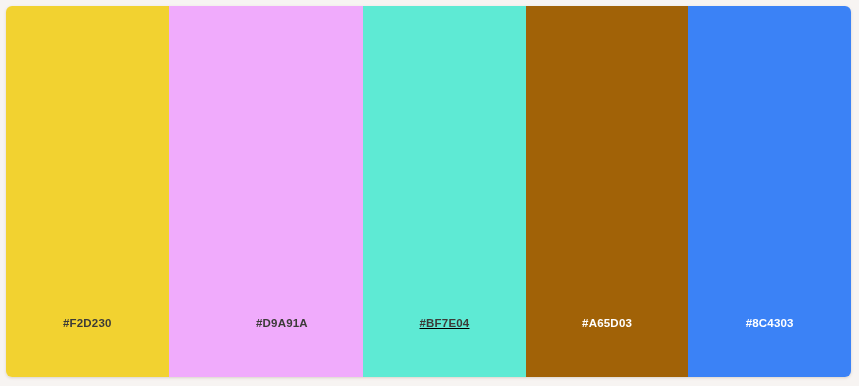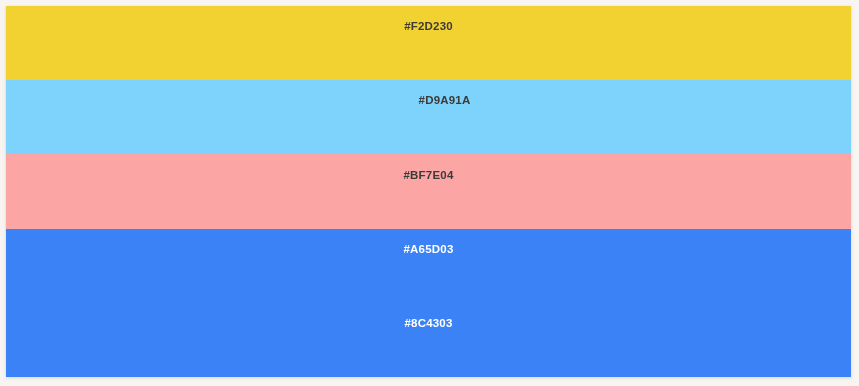--- a/index.html
+++ b/index.html
@@ -15,22 +15,22 @@
     overflow: hidden;
   }
 
   #palette-panel {
     position: absolute;
     left: 6px;
     top: 6px;
     width: 845px;
     height: 371px;
     display: flex;
-    flex-direction: column;
-    border-radius: 0;
+    flex-direction: row;
+    border-radius: 6px;
     overflow: hidden;
     box-shadow: 0 1px 3px rgba(120, 100, 70, 0.22);
   }
 
   .swatch {
     flex: 1 1 0;
     position: relative;
     display: flex;
     align-items: flex-end;
     justify-content: center;
@@ -58,29 +58,29 @@
 </style>
 </head>
 <body style="background-color: rgb(247, 244, 242);">
 
 <div id="palette-panel">
 
   <div class="swatch" style="background-color: rgb(242, 210, 48);">
     <span class="swatch-label label-dark">#F2D230</span>
   </div>
 
-  <div class="swatch" style="background-color: #7dd3fc; padding-left: 32px;">
+  <div class="swatch" style="background-color: #f0abfc; padding-left: 32px;">
     <span class="swatch-label label-dark">#D9A91A</span>
   </div>
 
-  <div class="swatch" style="background-color: #fca5a5;">
+  <div class="swatch" style="background-color: #5eead4; text-decoration: underline;">
     <span class="swatch-label label-dark">#BF7E04</span>
   </div>
 
-  <div class="swatch" style="background-color: #3b82f6;">
+  <div class="swatch" style="background-color: #a16207;">
     <span class="swatch-label label-light">#A65D03</span>
   </div>
 
   <div class="swatch" style="background-color: #3b82f6;">
     <span class="swatch-label label-light">#8C4303</span>
   </div>
 
 </div>
 
 </body></html>

